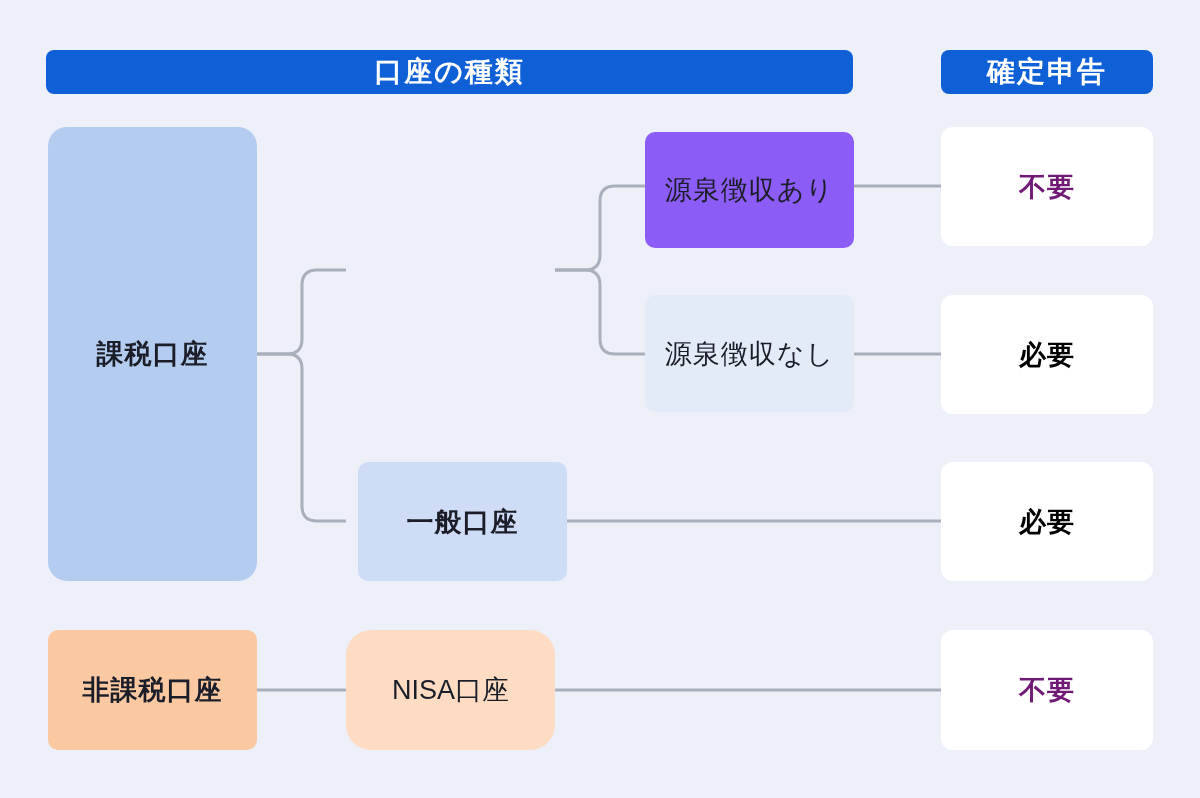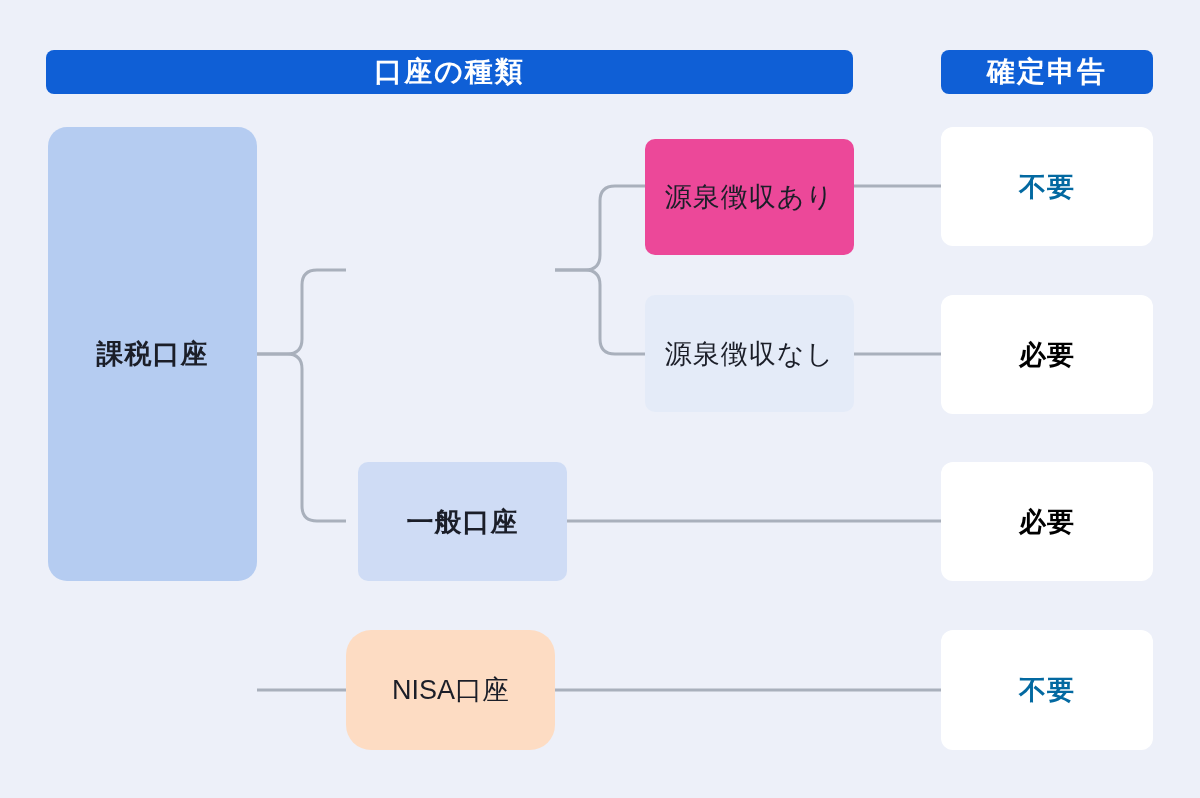--- a/index.html
+++ b/index.html
@@ -35,29 +35,29 @@
     display:flex;align-items:center;justify-content:center;
     font-size:27px;
     color:#1b1e28;
     border-radius:10px;
     letter-spacing:1px;
   }
   .bold{font-weight:bold;}
   .n-kazei       {left:48px; top:127px;width:209px;height:454px;background:#b5ccf1;border-radius:19px;}
   .n-tokutei     {left:346px;top:127px;width:209px;height:287px;background:#cfdcf5;}
   .n-ippan       {left:346px;top:462px;width:209px;height:119px;background:#cfdcf5;margin-left:12px;}
-  .n-gensen-ari  {left:645px;top:139px;width:209px;height:116px;background:#ec4899;}
+  .n-gensen-ari  {left:645px;top:132px;width:209px;height:116px;background:#8b5cf6;}
   .n-gensen-nashi{left:645px;top:295px;width:209px;height:117px;background:#e4ebf8;}
   .n-hikazei     {left:48px; top:630px;width:209px;height:120px;background:#fac9a2;}
   .n-nisa        {left:346px;top:630px;width:209px;height:120px;background:#fddcc3;font-weight:500;letter-spacing:0;border-radius:25px;}
   .result{
     background:#ffffff;
     border-radius:12px;
     font-weight:bold;
-    color:#0369a1;
+    color:#701a75;
   }
   .r-1{left:941px;top:127px;width:212px;height:119px;}
   .r-2{left:941px;top:295px;width:212px;height:119px;}
   .r-3{left:941px;top:462px;width:212px;height:119px;}
   .r-4{left:941px;top:630px;width:212px;height:120px;}
   .required{color:#000000;}
 </style>
 </head>
 <body>
 
@@ -75,20 +75,21 @@
     <path d="M854,354 H941"></path>
     <path d="M555,521 H941"></path>
     <path d="M257,690 H346"></path>
     <path d="M555,690 H941"></path>
   </svg>
 
   <div class="node bold n-kazei">課税口座</div>
   <div class="node bold n-ippan">一般口座</div>
   <div class="node n-gensen-ari">源泉徴収あり</div>
   <div class="node n-gensen-nashi">源泉徴収なし</div>
+  <div class="node bold n-hikazei">非課税口座</div>
   <div class="node n-nisa">NISA口座</div>
 
   <div class="node result r-1">不要</div>
   <div class="node result required r-2">必要</div>
   <div class="node result required r-3">必要</div>
   <div class="node result r-4">不要</div>
 
 </div>
 
 </body></html>

